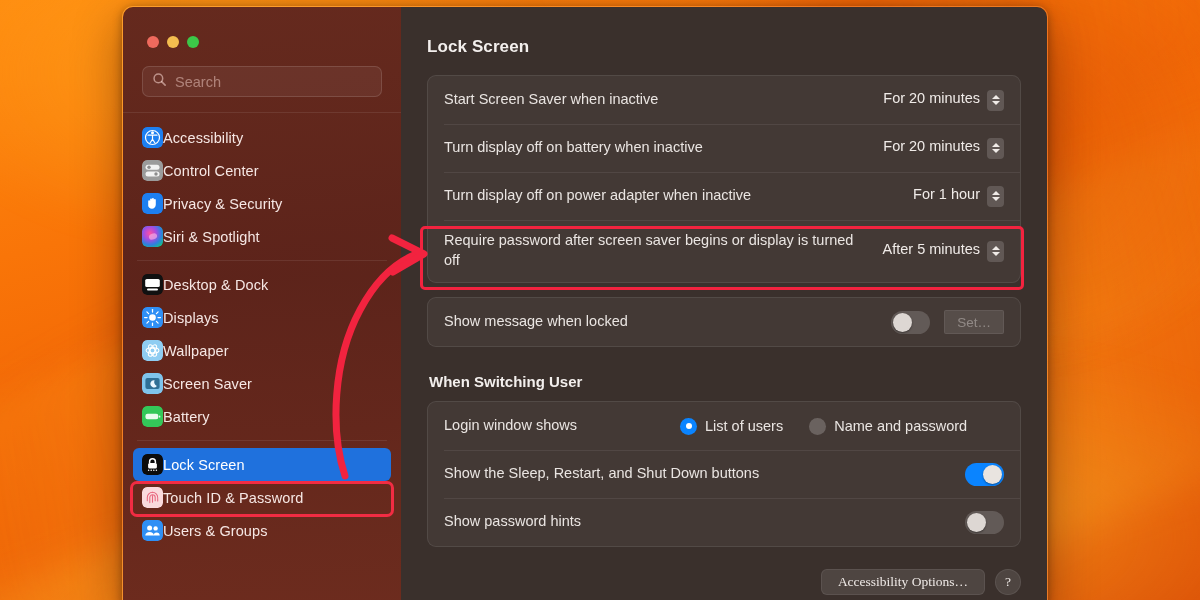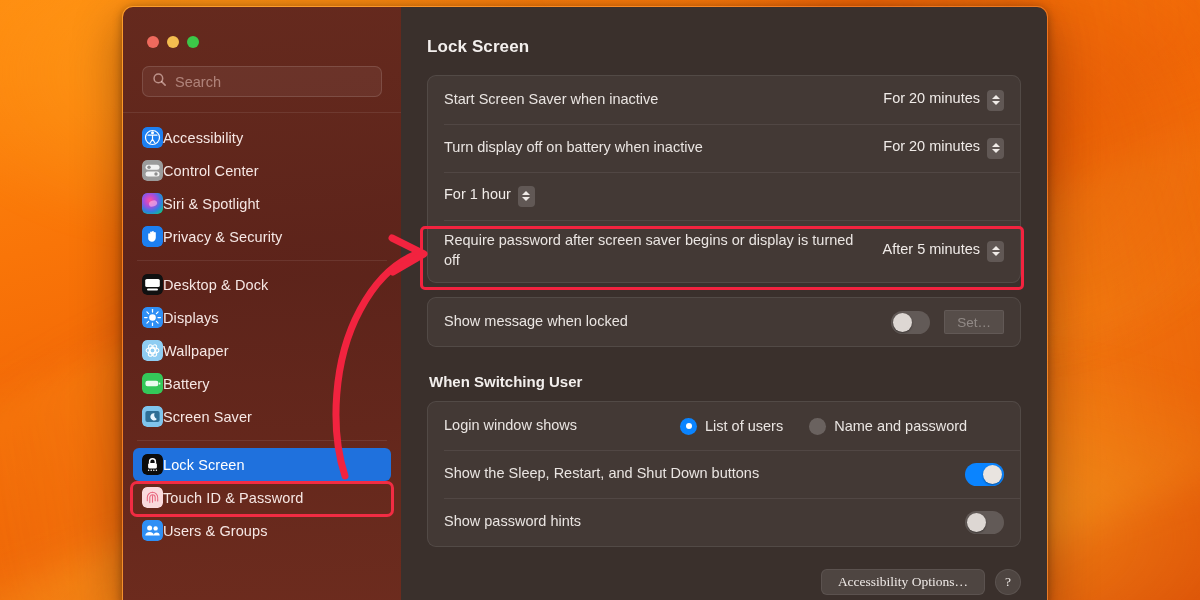--- a/index.html
+++ b/index.html
@@ -321,43 +321,43 @@
             <rect x="3.5" y="11.5" width="14" height="5" rx="2.5" fill="#f2f2f2"></rect>
             <circle cx="14" cy="14" r="1.7" fill="#8c8c8c"></circle>
           </svg>
         </span>
         <span class="sb-label">Control Center</span>
       </div>
 
       <div class="sb-item">
         <span class="sb-icon">
           <svg width="21" height="21" viewBox="0 0 21 21">
+            <rect width="21" height="21" rx="5" fill="#1d7ff0"></rect>
+            <path d="M6.2 12.8V8.2a.95.95 0 0 1 1.9 0V6.4a.95.95 0 0 1 1.9 0v-.4a.95.95 0 0 1 1.9 0v.9a.95.95 0 0 1 1.9 0v4.6c0 2.6-1.7 4.2-3.8 4.2s-3.8-1.4-3.8-2.9z" fill="#fff"></path>
+          </svg>
+        </span>
+        <span class="sb-label">Privacy &amp; Security</span>
+      </div>
+
+      <div class="sb-item">
+        <span class="sb-icon">
+          <svg width="21" height="21" viewBox="0 0 21 21">
             <defs>
               <radialGradient id="sg" cx="38%" cy="35%" r="78%">
                 <stop offset="0%" stop-color="#ff4fa0"></stop>
                 <stop offset="38%" stop-color="#a64ce0"></stop>
                 <stop offset="70%" stop-color="#2f7fe0"></stop>
                 <stop offset="100%" stop-color="#12c18a"></stop>
               </radialGradient>
             </defs>
             <rect width="21" height="21" rx="5" fill="url(#sg)"></rect>
             <ellipse cx="11" cy="10.5" rx="4.2" ry="3" fill="rgba(255,190,230,.6)" transform="rotate(-20 11 10.5)"></ellipse>
           </svg>
         </span>
         <span class="sb-label">Siri &amp; Spotlight</span>
-      </div>
-
-      <div class="sb-item">
-        <span class="sb-icon">
-          <svg width="21" height="21" viewBox="0 0 21 21">
-            <rect width="21" height="21" rx="5" fill="#1d7ff0"></rect>
-            <path d="M6.2 12.8V8.2a.95.95 0 0 1 1.9 0V6.4a.95.95 0 0 1 1.9 0v-.4a.95.95 0 0 1 1.9 0v.9a.95.95 0 0 1 1.9 0v4.6c0 2.6-1.7 4.2-3.8 4.2s-3.8-1.4-3.8-2.9z" fill="#fff"></path>
-          </svg>
-        </span>
-        <span class="sb-label">Privacy &amp; Security</span>
       </div>
     </div>
 
     <div class="sb-divider inner"></div>
 
     <div class="sb-list" style="padding-top:0">
 
       <div class="sb-item">
         <span class="sb-icon">
           <svg width="21" height="21" viewBox="0 0 21 21">
@@ -400,37 +400,37 @@
               <ellipse cx="10.5" cy="10.5" rx="6.4" ry="2.7" transform="rotate(120 10.5 10.5)"></ellipse>
             </g>
           </svg>
         </span>
         <span class="sb-label">Wallpaper</span>
       </div>
 
       <div class="sb-item">
         <span class="sb-icon">
           <svg width="21" height="21" viewBox="0 0 21 21">
+            <rect width="21" height="21" rx="5" fill="#7fc4ec"></rect>
+            <rect x="3.4" y="5" width="14.2" height="11" rx="2" fill="#2f6f96"></rect>
+            <path d="M12.6 7.2a3.6 3.6 0 1 0 2.3 5.7 4.1 4.1 0 0 1-2.3-5.7z" fill="#e9f5ff"></path>
+          </svg>
+        </span>
+        <span class="sb-label">Screen Saver</span>
+      </div>
+
+      <div class="sb-item">
+        <span class="sb-icon">
+          <svg width="21" height="21" viewBox="0 0 21 21">
             <rect width="21" height="21" rx="5" fill="#34c759"></rect>
             <rect x="3.4" y="7.8" width="13" height="5.4" rx="2.2" fill="#eafbef"></rect>
             <rect x="17" y="9.4" width="1.3" height="2.2" rx=".6" fill="#eafbef"></rect>
           </svg>
         </span>
         <span class="sb-label">Battery</span>
-      </div>
-
-      <div class="sb-item">
-        <span class="sb-icon">
-          <svg width="21" height="21" viewBox="0 0 21 21">
-            <rect width="21" height="21" rx="5" fill="#7fc4ec"></rect>
-            <rect x="3.4" y="5" width="14.2" height="11" rx="2" fill="#2f6f96"></rect>
-            <path d="M12.6 7.2a3.6 3.6 0 1 0 2.3 5.7 4.1 4.1 0 0 1-2.3-5.7z" fill="#e9f5ff"></path>
-          </svg>
-        </span>
-        <span class="sb-label">Screen Saver</span>
       </div>
     </div>
 
     <div class="sb-divider inner"></div>
 
     <div class="sb-list" style="padding-top:0">
 
       <div class="sb-item selected">
         <span class="sb-icon">
           <svg width="21" height="21" viewBox="0 0 21 21">
@@ -503,20 +503,21 @@
         <div class="popup">
           <span>For 20 minutes</span>
           <span class="stepper">
             <span class="chev up"></span>
               <span class="chev down"></span>
           </span>
         </div>
       </div>
 
       <div class="row">
+        <div class="row-label">Turn display off on power adapter when inactive</div>
         <div class="popup">
           <span>For 1 hour</span>
           <span class="stepper">
             <span class="chev up"></span>
               <span class="chev down"></span>
           </span>
         </div>
       </div>
 
       <div class="row tall">

